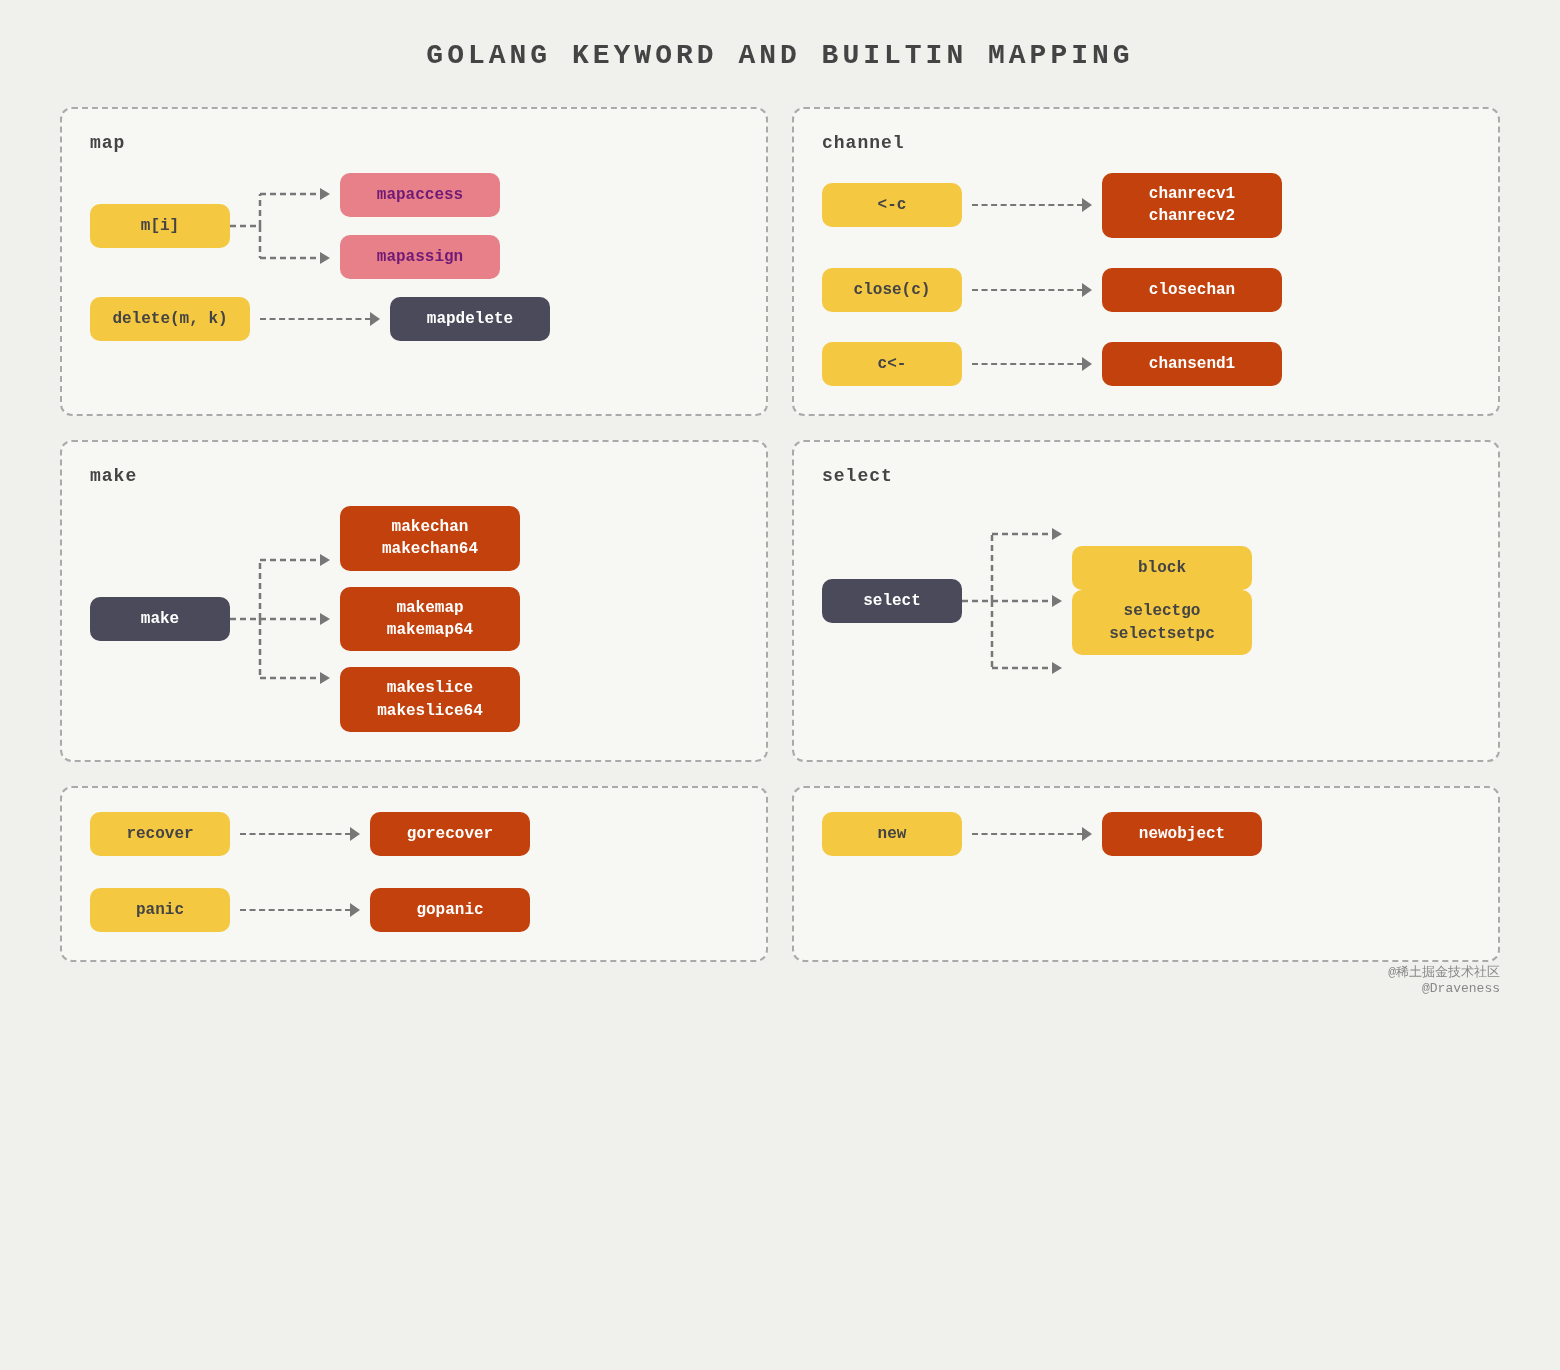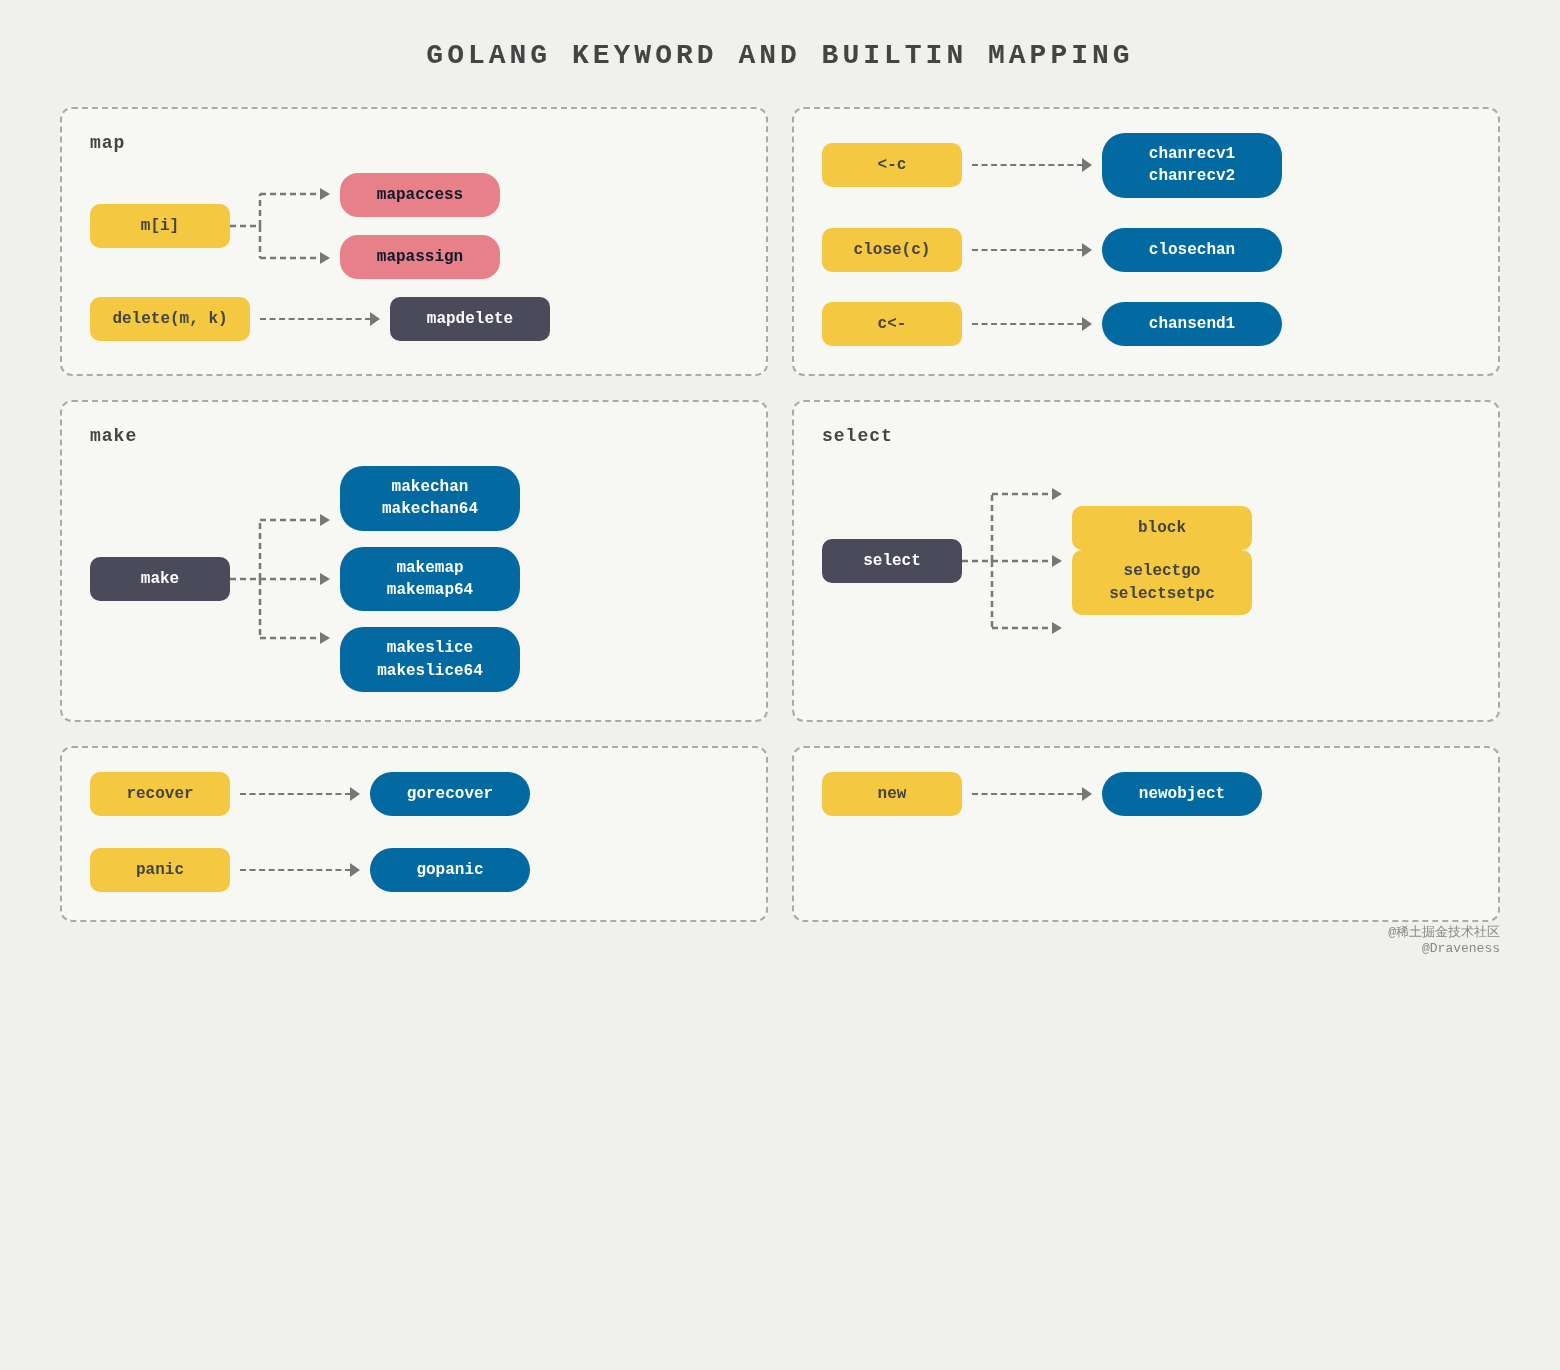--- a/index.html
+++ b/index.html
@@ -55,23 +55,23 @@
       font-size: 16px;
       font-weight: bold;
       text-align: center;
       padding: 10px 18px;
       min-width: 120px;
       min-height: 44px;
       white-space: pre-line;
       line-height: 1.4;
     }
     .node-yellow { background: #f5c842; color: #444; }
-    .node-pink   { background: #e8808a; color: #0f172a; border-radius: 18px; }
+    .node-pink   { background: #e8808a; color: #701a75; }
     .node-dark   { background: #4a4a5a; color: #fff; }
-    .node-teal   { background: #0369a1; color: #fff; border-radius: 23px; }
+    .node-teal   { background: #c2410c; color: #fff; }
     
     .arrow-row {
       display: flex;
       align-items: center;
       margin-bottom: 16px;
     }
     .arrow-row:last-child { margin-bottom: 0; }
     
     .dashed-arrow {
       display: flex;
@@ -161,20 +161,21 @@
       <div class="node node-yellow node-wide">delete(m, k)</div>
       <div class="dashed-arrow">
         <div class="dashed-line"></div>
         <div class="arrow-head"></div>
       </div>
       <div class="node node-dark node-wide">mapdelete</div>
     </div>
   </div>
 
   <div class="section-box">
+    <div class="section-label">channel</div>
     <div class="channel-layout">
 
       <div class="arrow-row">
         <div class="node node-yellow node-medium">&lt;-c</div>
         <div class="dashed-arrow">
           <div class="dashed-line"></div>
           <div class="arrow-head"></div>
         </div>
         <div class="node node-teal node-wider">chanrecv1
 chanrecv2</div>

